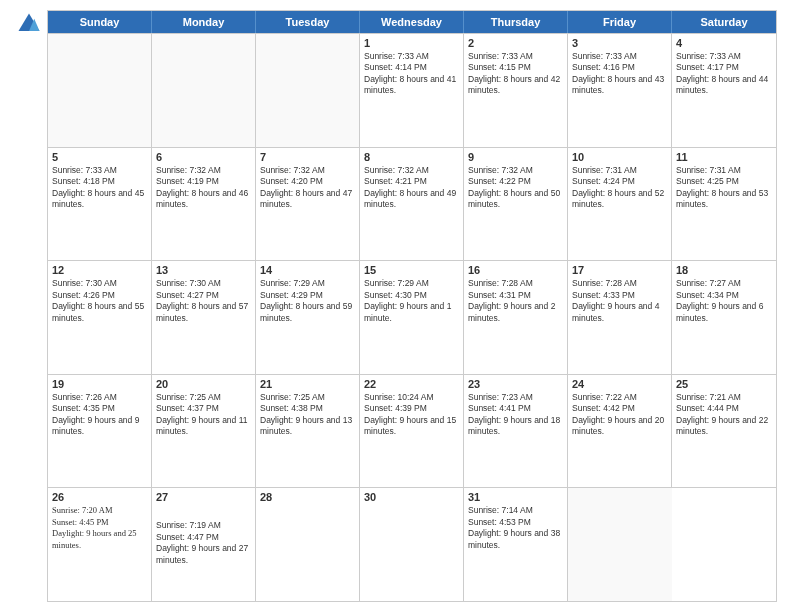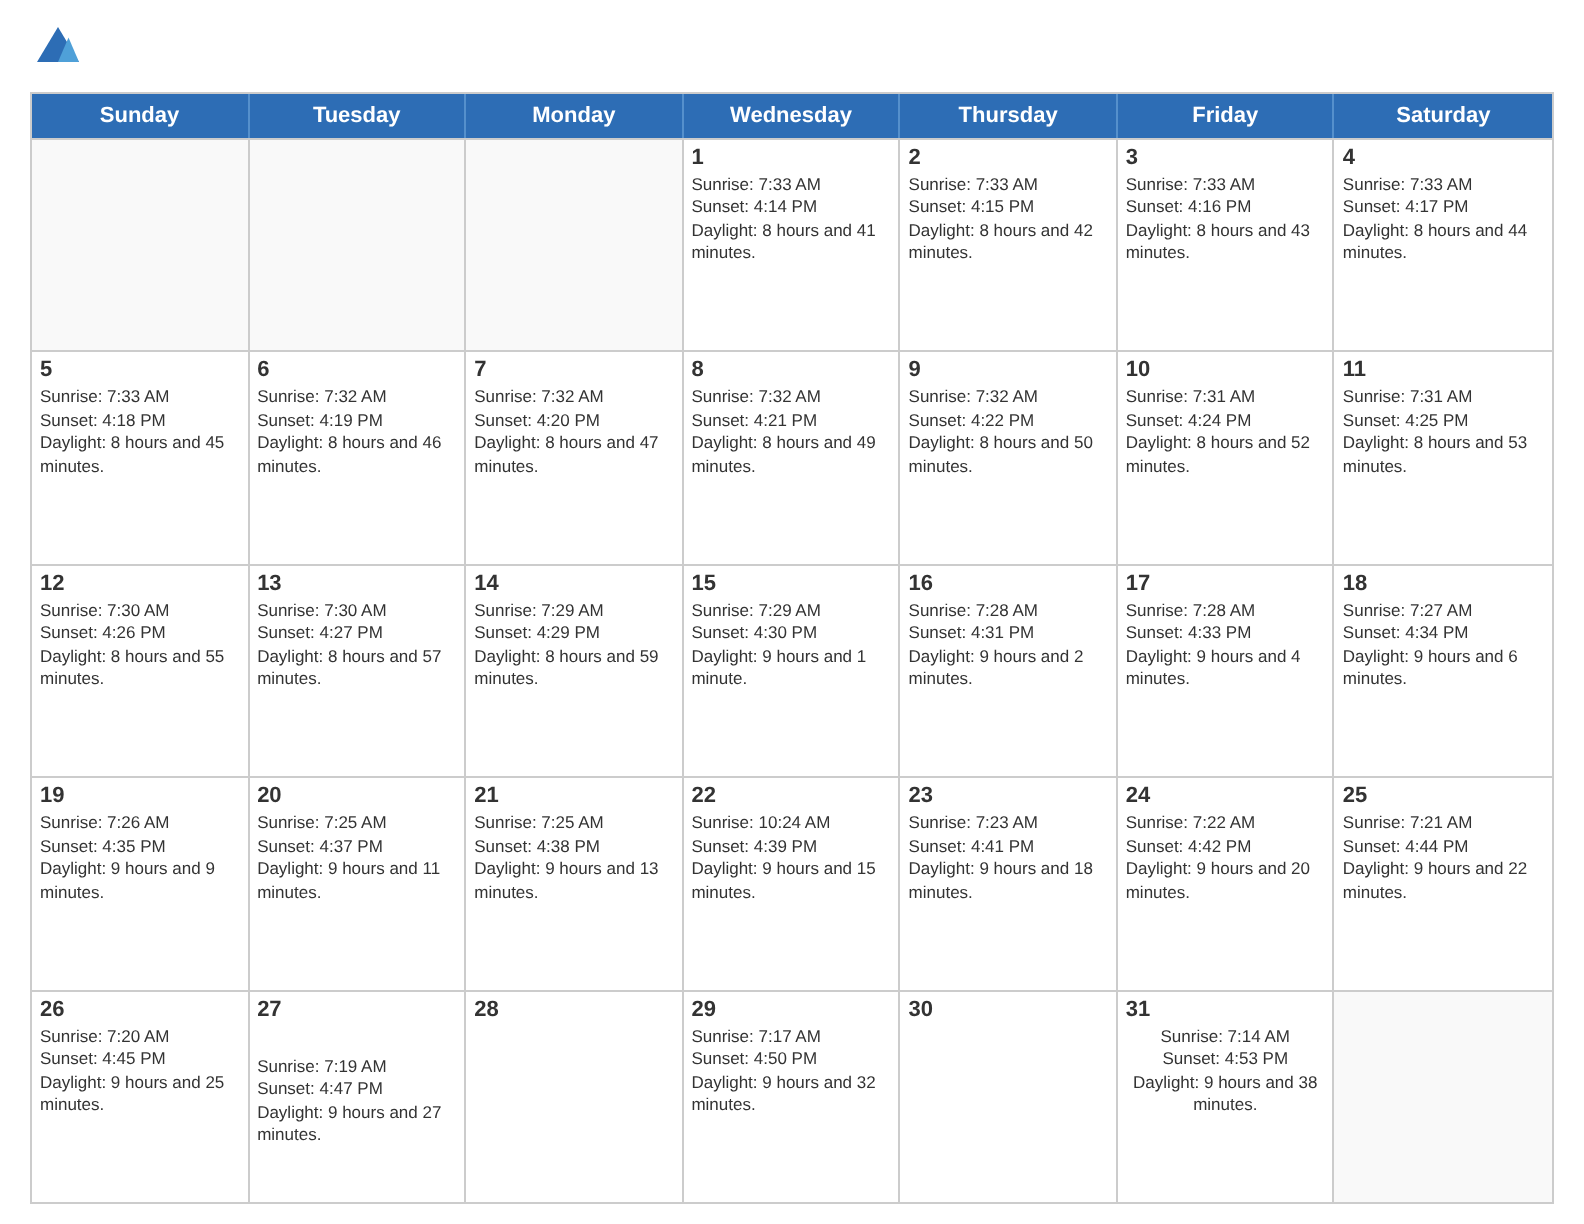--- a/index.html
+++ b/index.html
@@ -8,21 +8,21 @@
       background: #fff;
       width: 792px;
       height: 612px;
       overflow: hidden;
     }
     .container {
       width: 792px;
       height: 612px;
       padding: 10px 15px;
       display: flex;
-      flex-direction: column;
+      flex-direction: row;
     }
     .header {
       display: flex;
       align-items: flex-start;
       justify-content: space-between;
       margin-bottom: 8px;
     }
     .logo {
       display: flex;
       align-items: center;
@@ -131,22 +131,22 @@
     </div>
     <div class="title-block">
       <div class="title-month"></div>
       <div class="title-location"></div>
     </div>
   </div>
 
   <div class="calendar">
     <div class="cal-header">
     <div class="cal-header-cell">Sunday</div>
+        <div class="cal-header-cell">Monday</div>
         <div class="cal-header-cell">Tuesday</div>
-        <div class="cal-header-cell">Monday</div>
         <div class="cal-header-cell">Wednesday</div>
         <div class="cal-header-cell">Thursday</div>
         <div class="cal-header-cell">Friday</div>
         <div class="cal-header-cell">Saturday</div>
       </div>
     <div class="cal-body">
     <div class="cal-row">
           <div class="cal-cell empty"></div>
           <div class="cal-cell empty"></div>
           <div class="cal-cell empty"></div>
@@ -303,45 +303,39 @@
           <div class="cal-cell">
             <div class="day-num">25</div>
             <div class="day-info" style="white-space: pre-line;">Sunrise: 7:21 AM
 Sunset: 4:44 PM
 Daylight: 9 hours and 22 minutes.</div>
           </div>
         </div>
         <div class="cal-row">
           <div class="cal-cell">
             <div class="day-num">26</div>
-            <div class="day-info" style="white-space: pre-line;">Sunrise: 7:20 AM
+            <div class="day-info" style="white-space: pre-line; font-family: Liberation Serif, serif;">Sunrise: 7:20 AM
 Sunset: 4:45 PM
 Daylight: 9 hours and 25 minutes.</div>
           </div>
           <div class="cal-cell">
             <div class="day-num">27</div>
             <div class="day-info" style="white-space: pre-line; margin-top: 17px;">Sunrise: 7:19 AM
 Sunset: 4:47 PM
 Daylight: 9 hours and 27 minutes.</div>
           </div>
           <div class="cal-cell">
             <div class="day-num">28</div>
           </div>
           <div class="cal-cell">
-            <div class="day-num">29</div>
-            <div class="day-info" style="white-space: pre-line;">Sunrise: 7:17 AM
-Sunset: 4:50 PM
-Daylight: 9 hours and 32 minutes.</div>
-          </div>
-          <div class="cal-cell">
             <div class="day-num">30</div>
           </div>
           <div class="cal-cell">
             <div class="day-num">31</div>
-            <div class="day-info" style="white-space: pre-line; text-align: center;">Sunrise: 7:14 AM
+            <div class="day-info" style="white-space: pre-line;">Sunrise: 7:14 AM
 Sunset: 4:53 PM
 Daylight: 9 hours and 38 minutes.</div>
           </div>
           <div class="cal-cell empty"></div>
         </div>
       </div>
   </div>
 </div>
 
 </body></html>

